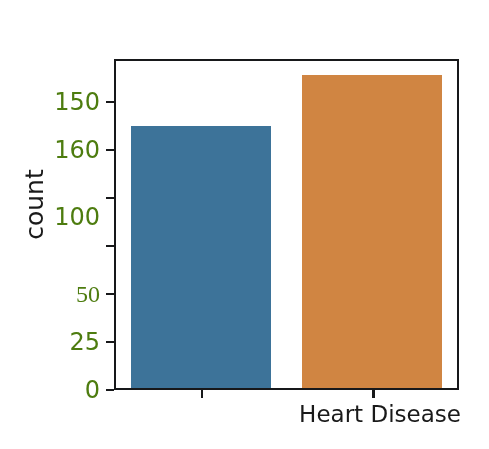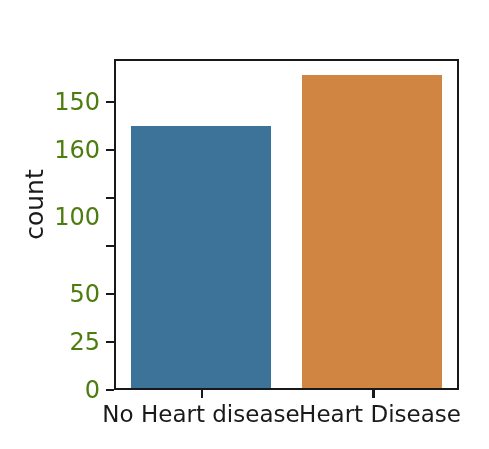--- a/index.html
+++ b/index.html
@@ -127,21 +127,21 @@
   <div class="ytick-mark" style="top:388.7px;"></div>
   <div class="ytick-mark" style="top:340.7px;"></div>
   <div class="ytick-mark" style="top:292.7px;"></div>
   <div class="ytick-mark" style="top:244.7px;"></div>
   <div class="ytick-mark" style="top:196.7px;"></div>
   <div class="ytick-mark" style="top:148.7px;"></div>
   <div class="ytick-mark" style="top:100.7px;"></div>
 
   <div class="ytick-label" style="left:64px; top:378px; width:36px;">0</div>
   <div class="ytick-label" style="left:50px; top:330px; width:50px;">25</div>
-  <div class="ytick-label" style="left:50px; top:282px; width:50px;">50</div>
+  <div class="ytick-label" style="left:50px; top:282px; width:50px;font-family:Liberation Serif, serif;">50</div>
   <div class="ytick-label" style="left:36px; top:186px; width:64px;margin-top:19px;">100</div>
   <div class="ytick-label" style="left:36px; top:138px; width:64px;">160</div>
   <div class="ytick-label" style="left:36px; top:90px; width:64px;">150</div>
 
   <div id="plot-area">
     <div id="bars-layer">
 
       <div class="bar" style="left: 4.5%; width: 41%; height: 80.05%;">
         <div class="bar-rect" style="background:#3d7399;"></div>
       </div>
@@ -149,16 +149,15 @@
       <div class="bar" style="left: 54.5%; width: 41%; height: 95.71%;">
         <div class="bar-rect" style="background:#d08542;"></div>
       </div>
 
     </div>
   </div>
 
   <div class="xtick-mark" style="left:200.8px;"></div>
   <div class="xtick-mark" style="left:372.2px;"></div>
 
-  <div class="xtick-label" style="left:96px; width:210px;">No Heart disease</div>
   <div class="xtick-label" style="left:292px; width:176px;">Heart Disease</div>
 
 </div>
 
 </body></html>

